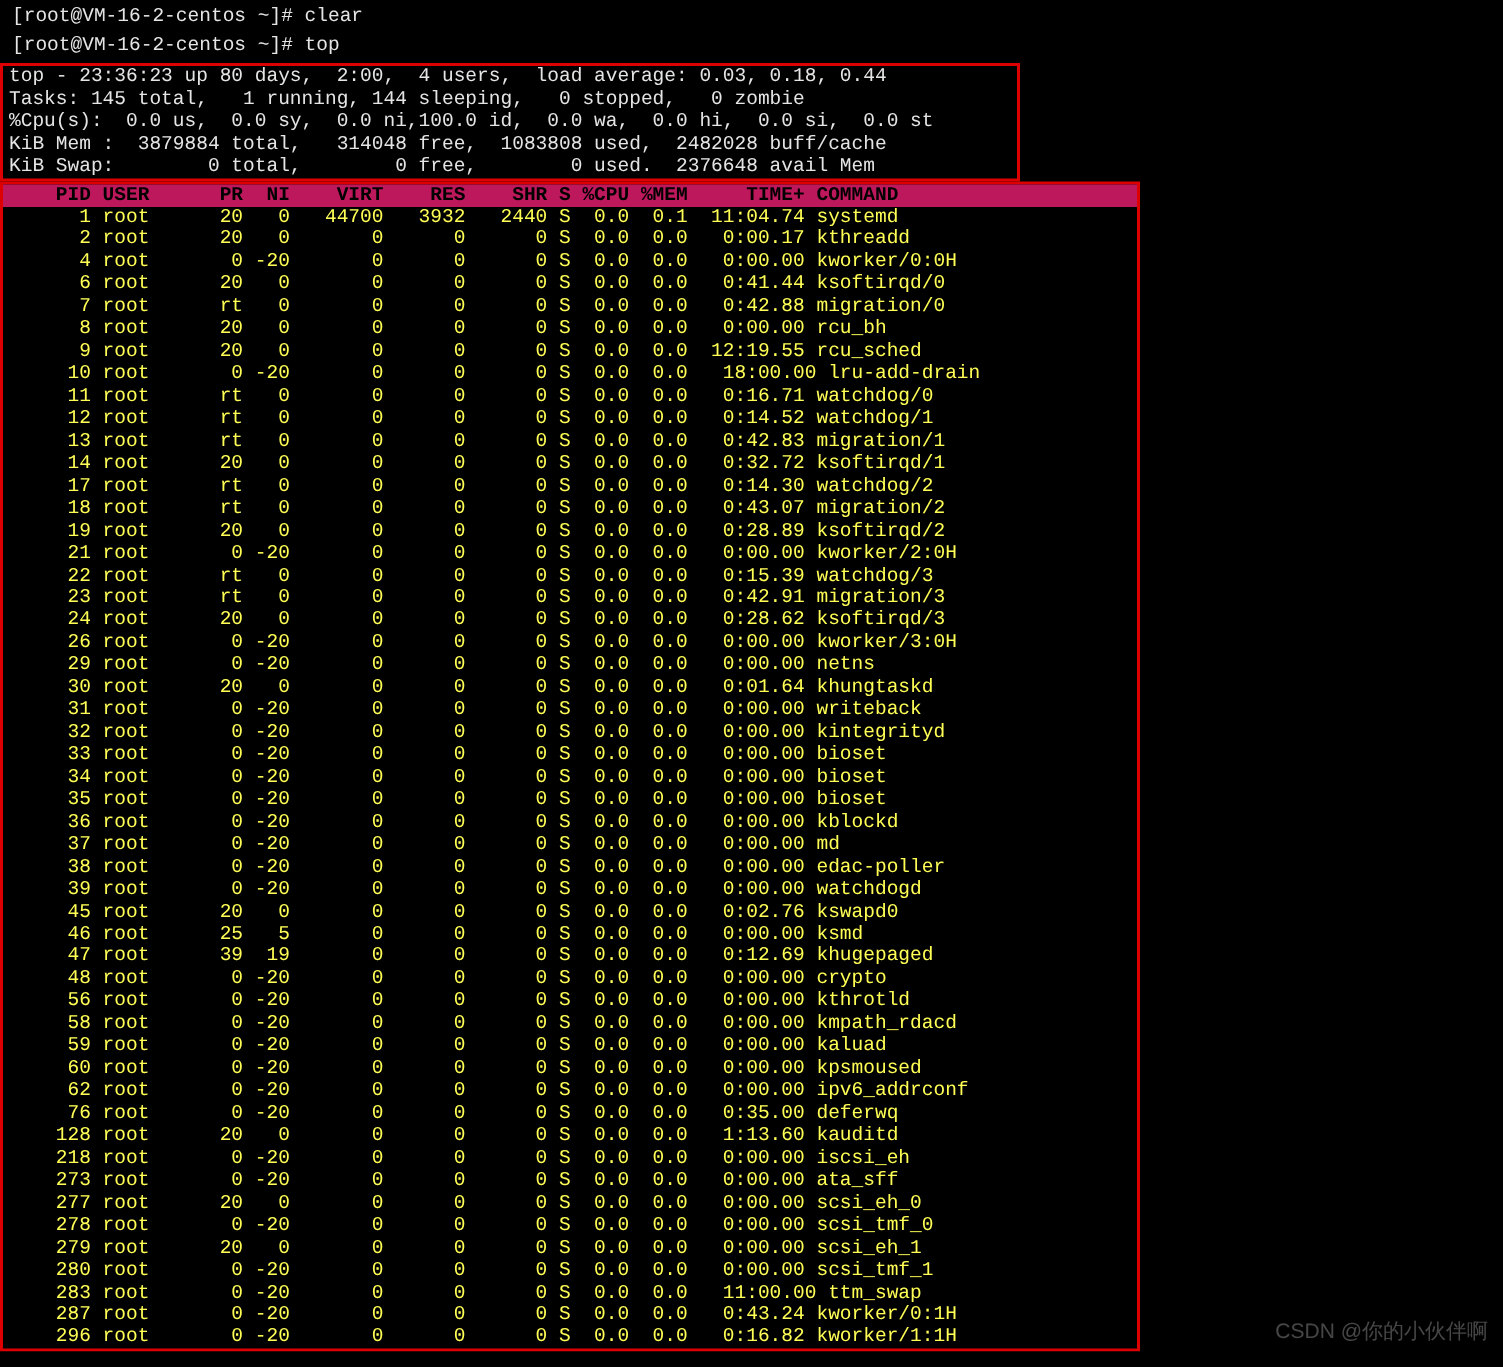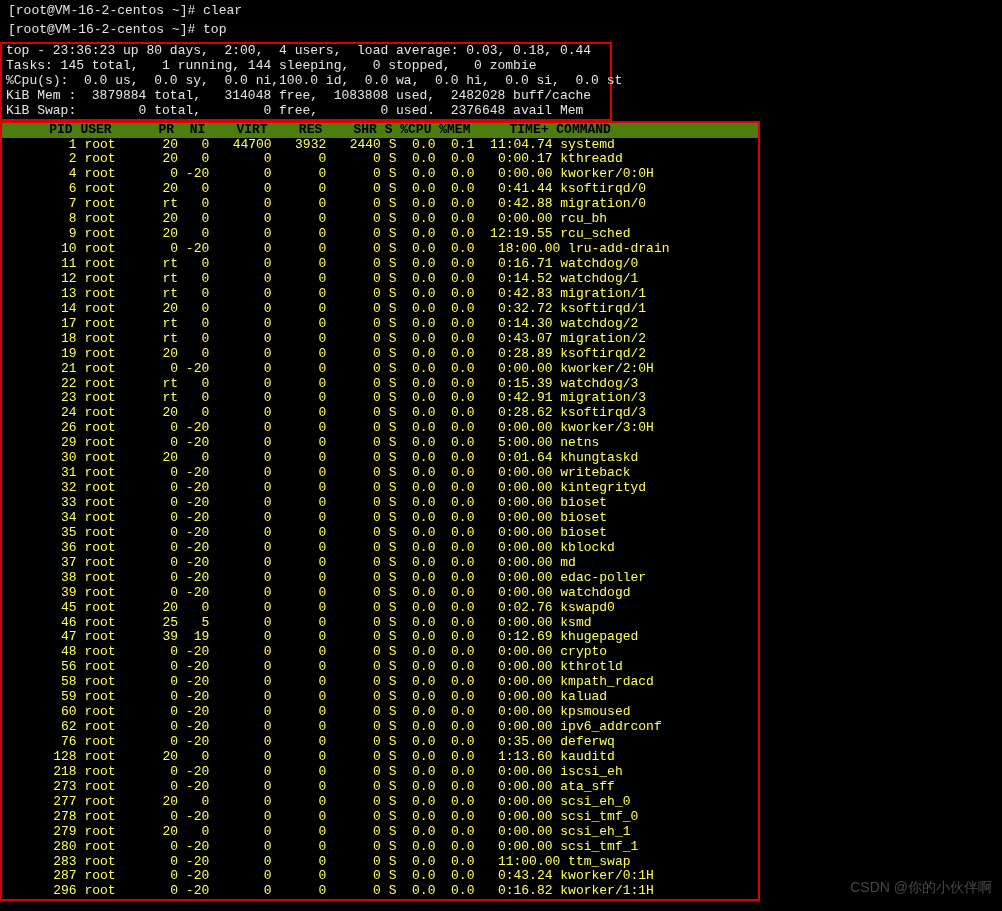--- a/index.html
+++ b/index.html
@@ -10,41 +10,41 @@
     line-height: 1.15;
     margin: 0;
     padding: 0;
     width: 1002px;
   }
   .prompt-line { color: #e5e5e5; margin: 4px; padding: 0 4px; }
   .summary-box {
     border: 2px solid #d00;
     margin: 0;
     padding: 0 4px;
-    width: 612px;
+    width: 680px;
     box-sizing: border-box;
   }
   .summary-box .line { white-space: pre; color: #e5e5e5; }
   .process-box {
     border: 2px solid #d00;
     margin: 0;
     width: 760px;
     box-sizing: border-box;
   }
   .header-row {
-    background: #4d7c0f;
+    background: #be185d;
     color: #000;
     white-space: pre;
     font-weight: bold;
-    padding: 0 16px;
+    padding: 0 4px;
   }
   .proc-row {
     white-space: pre;
     color: #ffff55;
-    padding: 0 20px;
+    padding: 0 4px;
   }
   .watermark {
     position: fixed;
     right: 10px;
     bottom: 16px;
     color: rgba(200,200,200,0.35);
     font-family: sans-serif;
     font-size: 14px;
   }
 </style>
@@ -78,21 +78,21 @@
       <div class="proc-row">     13 root      rt   0       0      0      0 S  0.0  0.0   0:42.83 migration/1</div>
       <div class="proc-row">     14 root      20   0       0      0      0 S  0.0  0.0   0:32.72 ksoftirqd/1</div>
       <div class="proc-row">     17 root      rt   0       0      0      0 S  0.0  0.0   0:14.30 watchdog/2</div>
       <div class="proc-row">     18 root      rt   0       0      0      0 S  0.0  0.0   0:43.07 migration/2</div>
       <div class="proc-row">     19 root      20   0       0      0      0 S  0.0  0.0   0:28.89 ksoftirqd/2</div>
       <div class="proc-row">     21 root       0 -20       0      0      0 S  0.0  0.0   0:00.00 kworker/2:0H</div>
       <div class="proc-row">     22 root      rt   0       0      0      0 S  0.0  0.0   0:15.39 watchdog/3</div>
       <div class="proc-row">     23 root      rt   0       0      0      0 S  0.0  0.0   0:42.91 migration/3</div>
       <div class="proc-row">     24 root      20   0       0      0      0 S  0.0  0.0   0:28.62 ksoftirqd/3</div>
       <div class="proc-row">     26 root       0 -20       0      0      0 S  0.0  0.0   0:00.00 kworker/3:0H</div>
-      <div class="proc-row">     29 root       0 -20       0      0      0 S  0.0  0.0   5:00.00 netns</div>
+      <div class="proc-row">     29 root       0 -20       0      0      0 S  0.0  0.0   0:00.00 netns</div>
       <div class="proc-row">     30 root      20   0       0      0      0 S  0.0  0.0   0:01.64 khungtaskd</div>
       <div class="proc-row">     31 root       0 -20       0      0      0 S  0.0  0.0   0:00.00 writeback</div>
       <div class="proc-row">     32 root       0 -20       0      0      0 S  0.0  0.0   0:00.00 kintegrityd</div>
       <div class="proc-row">     33 root       0 -20       0      0      0 S  0.0  0.0   0:00.00 bioset</div>
       <div class="proc-row">     34 root       0 -20       0      0      0 S  0.0  0.0   0:00.00 bioset</div>
       <div class="proc-row">     35 root       0 -20       0      0      0 S  0.0  0.0   0:00.00 bioset</div>
       <div class="proc-row">     36 root       0 -20       0      0      0 S  0.0  0.0   0:00.00 kblockd</div>
       <div class="proc-row">     37 root       0 -20       0      0      0 S  0.0  0.0   0:00.00 md</div>
       <div class="proc-row">     38 root       0 -20       0      0      0 S  0.0  0.0   0:00.00 edac-poller</div>
       <div class="proc-row">     39 root       0 -20       0      0      0 S  0.0  0.0   0:00.00 watchdogd</div>

